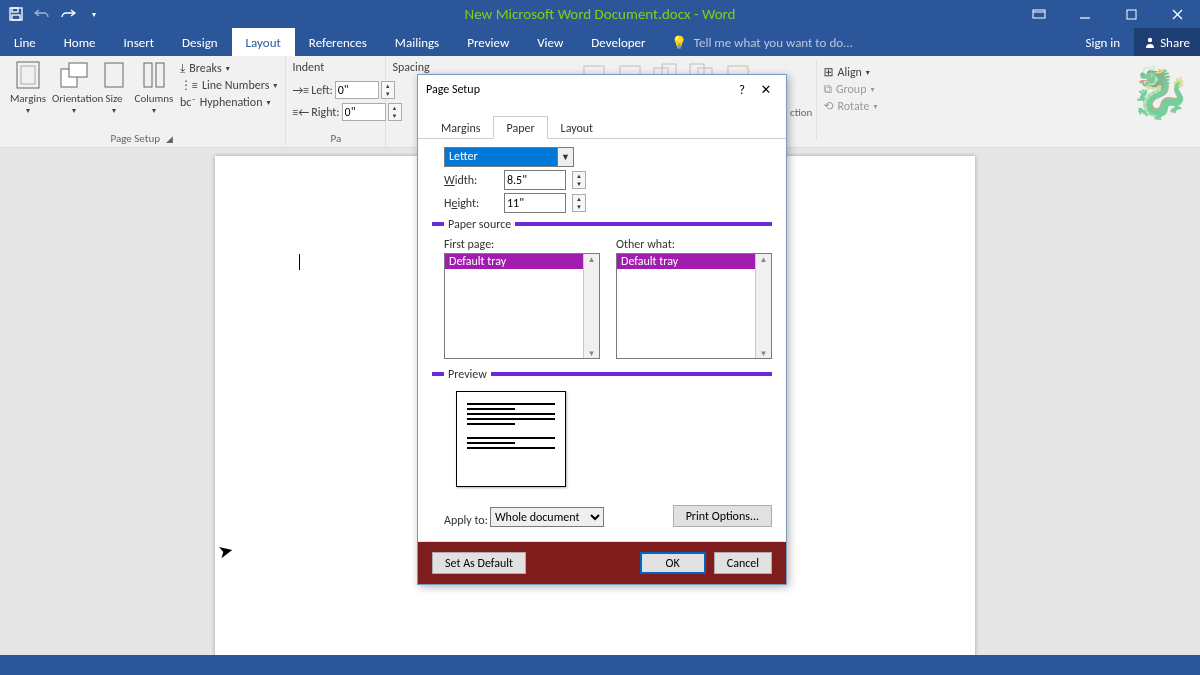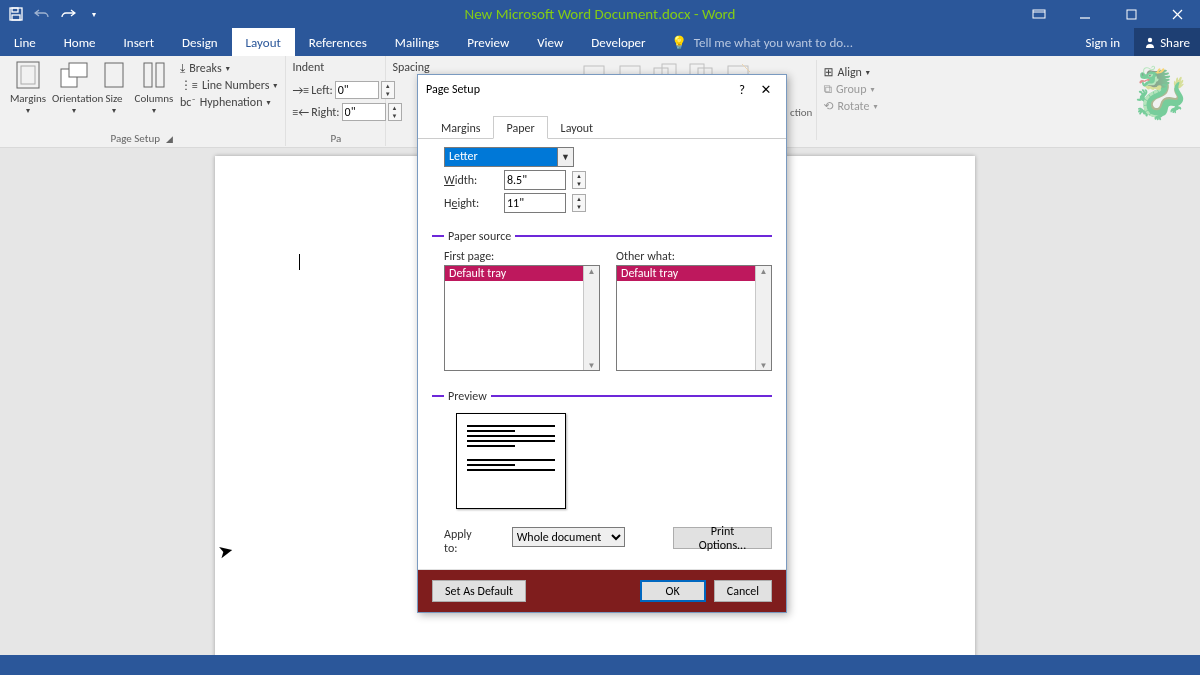--- a/index.html
+++ b/index.html
@@ -45,38 +45,38 @@
 
 
 .dialog { position:absolute; top:74px; left:417px; width:370px; background:#fff; border:1px solid #7a9ac0; box-shadow:2px 2px 8px rgba(0,0,0,.3); }
 .dlg-title { height:28px; display:flex; align-items:center; padding:0 8px; font-size:12px; }
 .dlg-title .spacer{flex:1}
 .dlg-title .help,.dlg-title .close{ width:24px; text-align:center; font-size:13px;}
 .dlg-tabs { display:flex; border-bottom:1px solid #ccc; padding:0 10px; gap:0; font-size:12px; margin-top:12px;}
 .dlg-tabs .dt { padding:4px 12px 3px; border:1px solid transparent; position:relative; top:1px; color:#333;}
 .dlg-tabs .dt.active { border:1px solid #ccc; border-bottom:1px solid #fff; background:#fff;}
 .dlg-body { padding:8px 14px 10px; font-size:12px; color:#333;}
-fieldset { border:none; border-top:2px solid #6d28d9; margin:16px 0 6px; padding:6px 0 2px 12px;}
+fieldset { border:none; border-top:4px solid #6d28d9; margin:4px 0 6px; padding:6px 0 2px 12px;}
 legend { padding:0 4px; font-size:12px; color:#333;}
 .row { display:flex; align-items:center; gap:6px; margin:3px 0;}
 .row label{ width:54px; }
 .row label u{text-decoration:underline;}
 select.field,.field { height:20px; border:1px solid #7a7a7a; font-size:12px; }
 .combo { position:relative; width:130px; height:20px; border:1px solid #7a7a7a; display:flex;}
 .combo .val{ flex:1; background:#0078d7; color:#fff; padding:1px 4px; font-size:12px;}
 .combo .arrow{ width:16px; border-left:1px solid #7a7a7a; background:#efefef; text-align:center; font-size:9px; line-height:18px;}
 .src-cols { display:flex; gap:16px; }
 .src-col { flex:1; }
 .listbox { border:1px solid #7a7a7a; height:106px; position:relative; margin-top:2px;}
-.listbox .item { background:#be185d; color:#fff; padding:0 4px; font-size:12px; line-height:15px;}
+.listbox .item { background:#a21caf; color:#fff; padding:0 4px; font-size:12px; line-height:15px;}
 .listbox .sb { position:absolute; right:0; top:0; bottom:0; width:16px; background:#f0f0f0; border-left:1px solid #c8c8c8; display:flex; flex-direction:column; justify-content:space-between; font-size:8px; text-align:center; color:#888;}
 .preview-box { width:110px; height:96px; border:1px solid #000; margin:4px 0 10px 12px; padding:8px 10px; background:#fff; box-shadow:1px 1px 2px rgba(0,0,0,.3);}
 .preview-box .ln{ height:2px; background:#000; margin:3px 0;}
 .preview-box .ln.sh{ width:55%;}
-.applyrow{ display:flex; align-items:flex-start; gap:24px; padding:0 0 4px 12px;}
+.applyrow{ display:flex; align-items:flex-end; gap:2px; padding:0 0 4px 12px;}
 .applyrow .spacer{flex:1;}
 .btn { border:1px solid #adadad; background:#e1e1e1; height:22px; padding:0 12px; font-size:12px; display:inline-flex; align-items:center;}
 .dlg-foot { border-top:1px solid #e0e0e0; padding:10px 14px; display:flex; gap:8px; background:#7f1d1d;}
 .dlg-foot .spacer{flex:1;}
 .btn.primary { border:2px solid #0067c0; padding:0 24px;}
 
 .mouseptr { position:absolute; top:540px; left:218px; font-size:18px; color:#000; transform:rotate(-12deg);}
 svg{display:block}
 .chev{font-size:8px;}
 </style>

